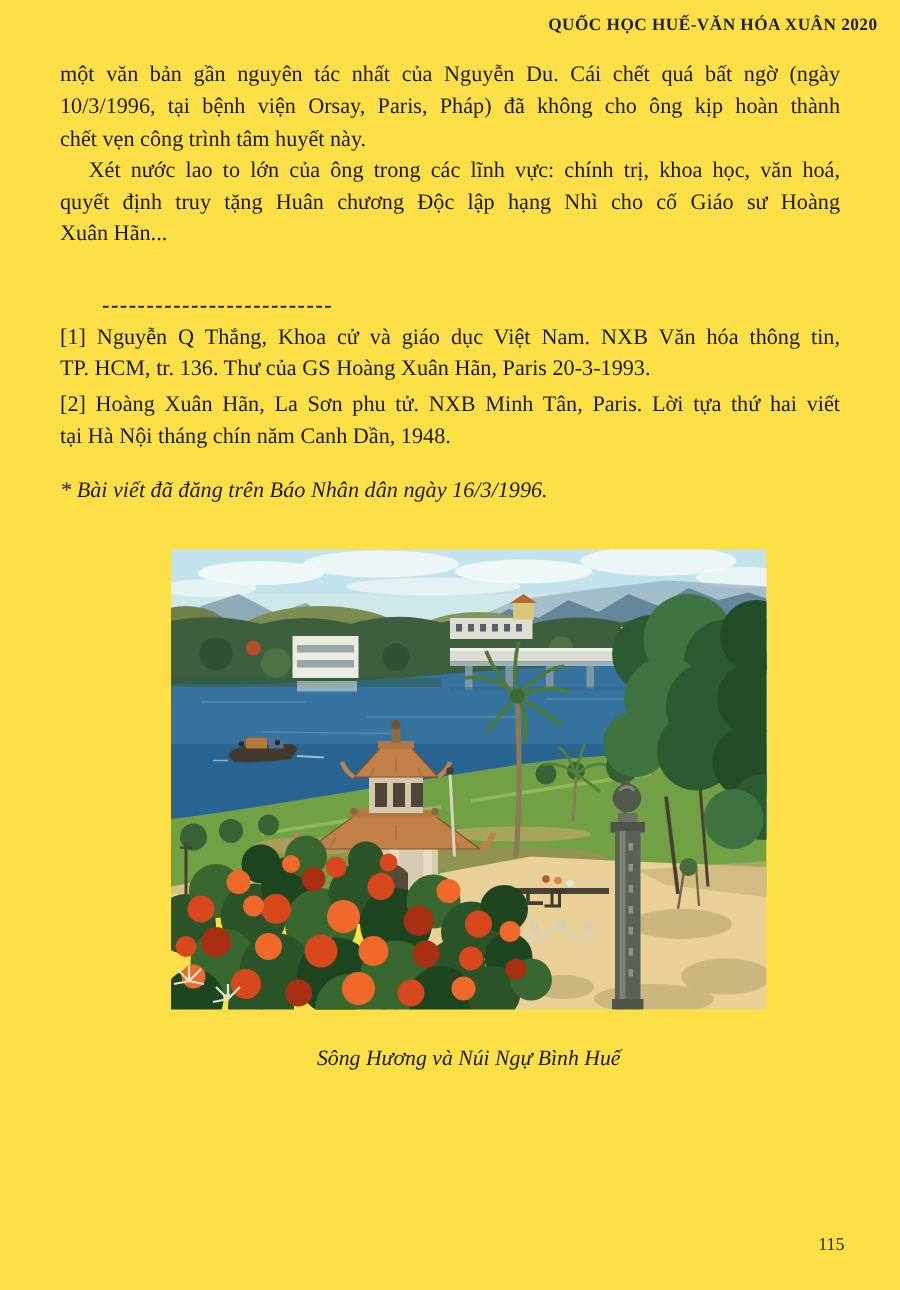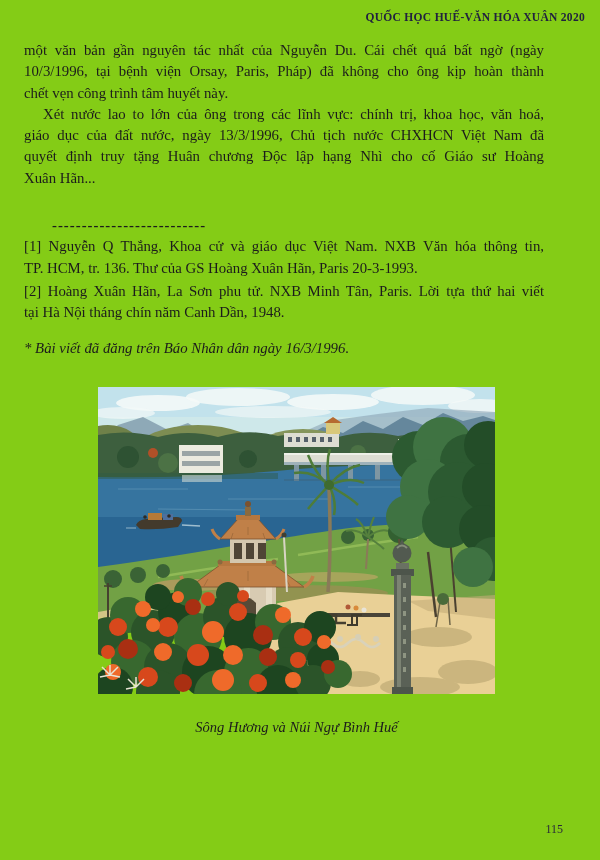--- a/index.html
+++ b/index.html
@@ -1,24 +1,24 @@
 <!DOCTYPE html>
 <html><head>
 <meta charset="utf-8">
 <style>
   html,body { margin:0; padding:0; background:#ffffff; }
   .page {
-    position:relative; width:600px; height:860px; background:#84cc16;
+    position:relative; width:600px; height:860px; background:#fde047;
     font-family:"Liberation Serif","DejaVu Serif",serif; color:#1c1c1c; overflow:hidden;
   }
   .running-header {
     position:absolute; top:11px; right:15px;
     font-size:11.5px; font-weight:bold; letter-spacing:0.3px; color:#21213f;
   }
-  .content { position:absolute; left:24px; top:40px; width:520px; font-size:14.8px; line-height:21.3px; }
+  .content { position:absolute; left:40px; top:40px; width:520px; font-size:14.8px; line-height:21.3px; }
   .jline { text-align:justify; text-align-last:justify; }
   .jlast { text-align:justify; text-align-last:left; }
   .indent { text-indent:19px; }
   .separator { margin-top:26px; margin-left:28px; font-weight:bold; letter-spacing:1px; color:#1c1c1c; }
   .fn2 { margin-top:2px; }
   .note { margin-top:14.5px; font-style:italic; }
   figure { margin:28px 0 0 74px; padding:0; width:419px; }
   figure svg { display:block; }
   figcaption { margin-top:23px; width:397px; text-align:center; font-style:italic; font-size:14.5px; }
   .page-number { position:absolute; top:822px; right:37px; font-size:12px; color:#2a2a3a; }
@@ -33,21 +33,20 @@
   <div class="content">
 
     <div>
       <div class="jline">một văn bản gần nguyên tác nhất của Nguyễn Du. Cái chết quá bất ngờ (ngày</div>
       <div class="jline">10/3/1996, tại bệnh viện Orsay, Paris, Pháp) đã không cho ông kịp hoàn thành</div>
       <div class="jlast">chết vẹn công trình tâm huyết này.</div>
     </div>
 
     <div>
       <div class="jline indent">Xét nước lao to lớn của ông trong các lĩnh vực: chính trị, khoa học, văn hoá,</div>
-      <div class="jline">giáo dục của đất nước, ngày 13/3/1996, Chủ tịch nước CHXHCN Việt Nam đã</div>
       <div class="jline">quyết định truy tặng Huân chương Độc lập hạng Nhì cho cố Giáo sư Hoàng</div>
       <div class="jlast">Xuân Hãn...</div>
     </div>
 
     <div class="separator">--------------------------</div>
 
     <div>
       <div class="jline">[1] Nguyễn Q Thắng, Khoa cử và giáo dục Việt Nam. NXB Văn hóa thông tin,</div>
       <div class="jlast">TP. HCM, tr. 136. Thư của GS Hoàng Xuân Hãn, Paris 20-3-1993.</div>
     </div>

